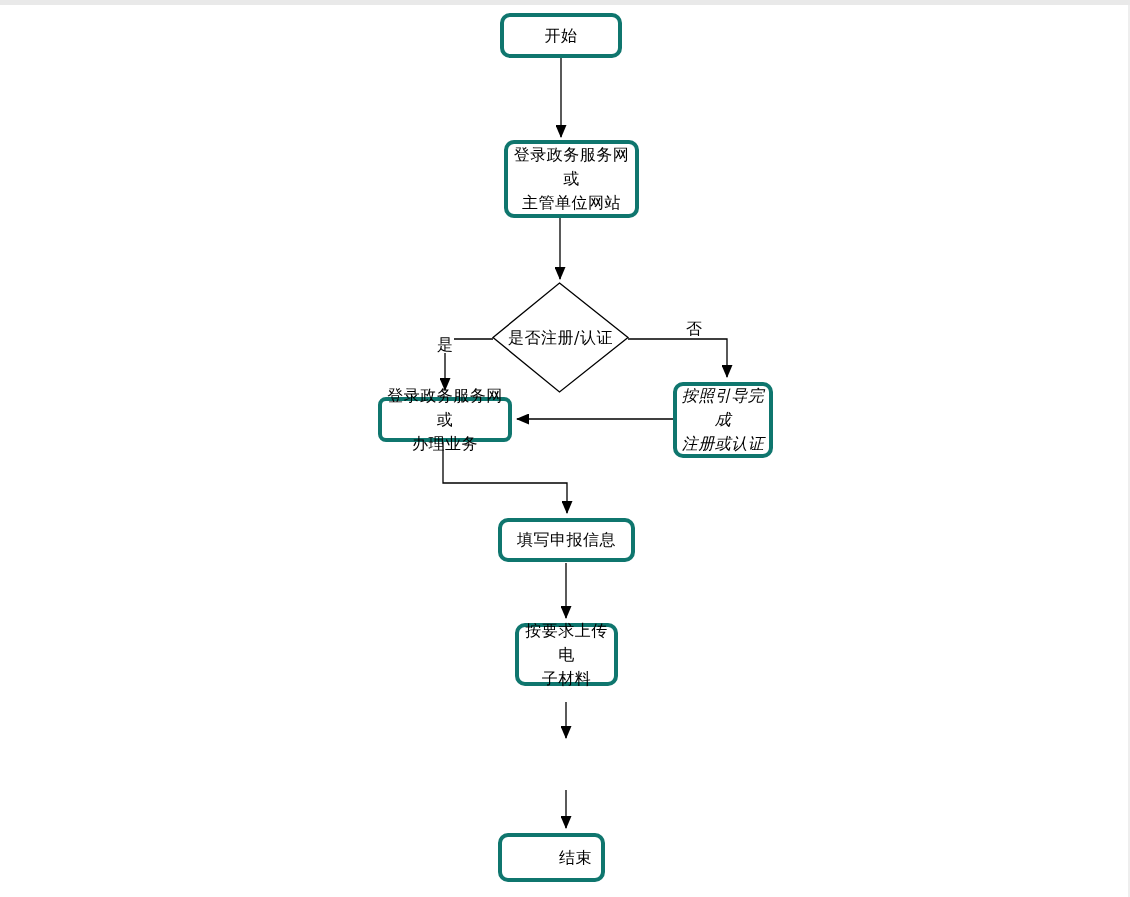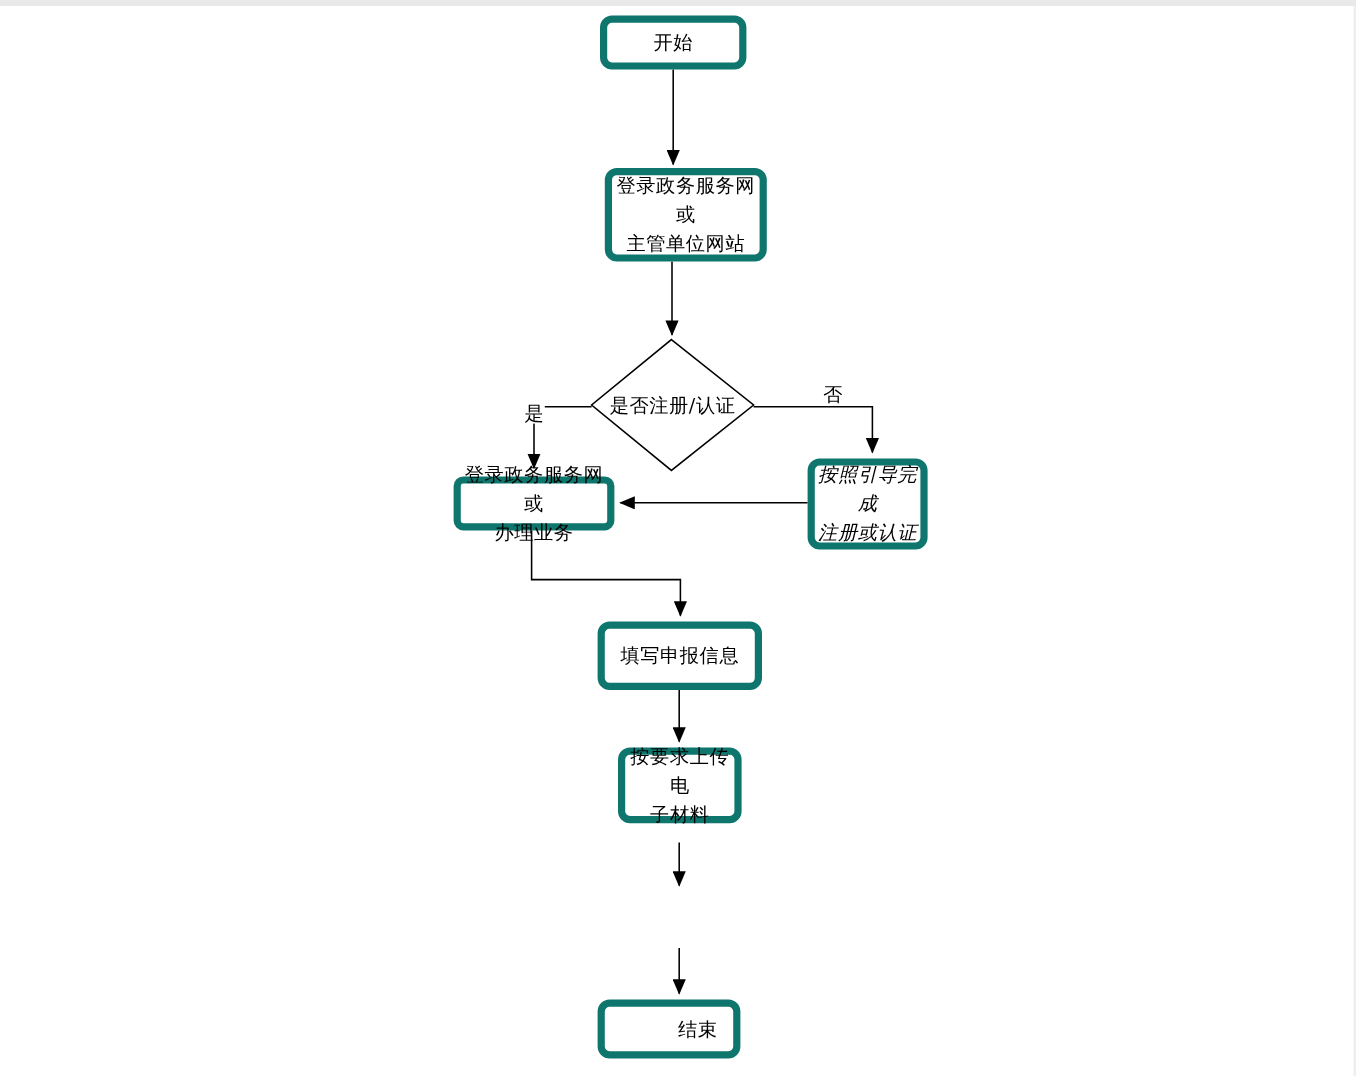--- a/index.html
+++ b/index.html
@@ -30,21 +30,21 @@
   }
   svg.wires {
     position: absolute;
     top: 0; left: 0;
     width: 1130px;
     height: 897px;
   }
   .node {
     position: absolute;
     box-sizing: border-box;
-    border: 6px solid #0f766e;
+    border: 4px solid #0f766e;
     border-radius: 10px;
     background: #ffffff;
     display: flex;
     align-items: center;
     justify-content: center;
     text-align: center;
     font-size: 16px;
     line-height: 24px;
     white-space: pre-line;
     letter-spacing: 0.5px;
@@ -103,25 +103,25 @@
 主管单位网站</div>
 
   <div class="decision-label" style="left:493px; top:283px; width:135px; height:109px;">是否注册/认证</div>
 
   <div class="node" style="left:378px; top:397px; width:134px; height:45px; border-radius:8px;">登录政务服务网或
 办理业务</div>
 
   <div class="node" style="left:673px; top:382px; width:100px; height:76px;font-style:italic;">按照引导完成
 注册或认证</div>
 
-  <div class="node" style="left:498px; top:518px; width:137px; height:57px;">填写申报信息</div>
+  <div class="node" style="left:498px; top:518px; width:137px; height:44px;">填写申报信息</div>
 
   <div class="node" style="left:515px; top:623px; width:103px; height:63px;">按要求上传电
 子材料</div>
 
 
-  <div class="node" style="left:498px; top:833px; width:119px; height:49px;padding-left:48px;">结束</div>
+  <div class="node" style="left:498px; top:833px; width:107px; height:49px;padding-left:48px;">结束</div>
 
   <div class="edge-label on-line" style="left:436px; top:337px;">是</div>
 
   <div class="edge-label" style="left:686px; top:321px;">否</div>
 
 </div>
 
 </body></html>

